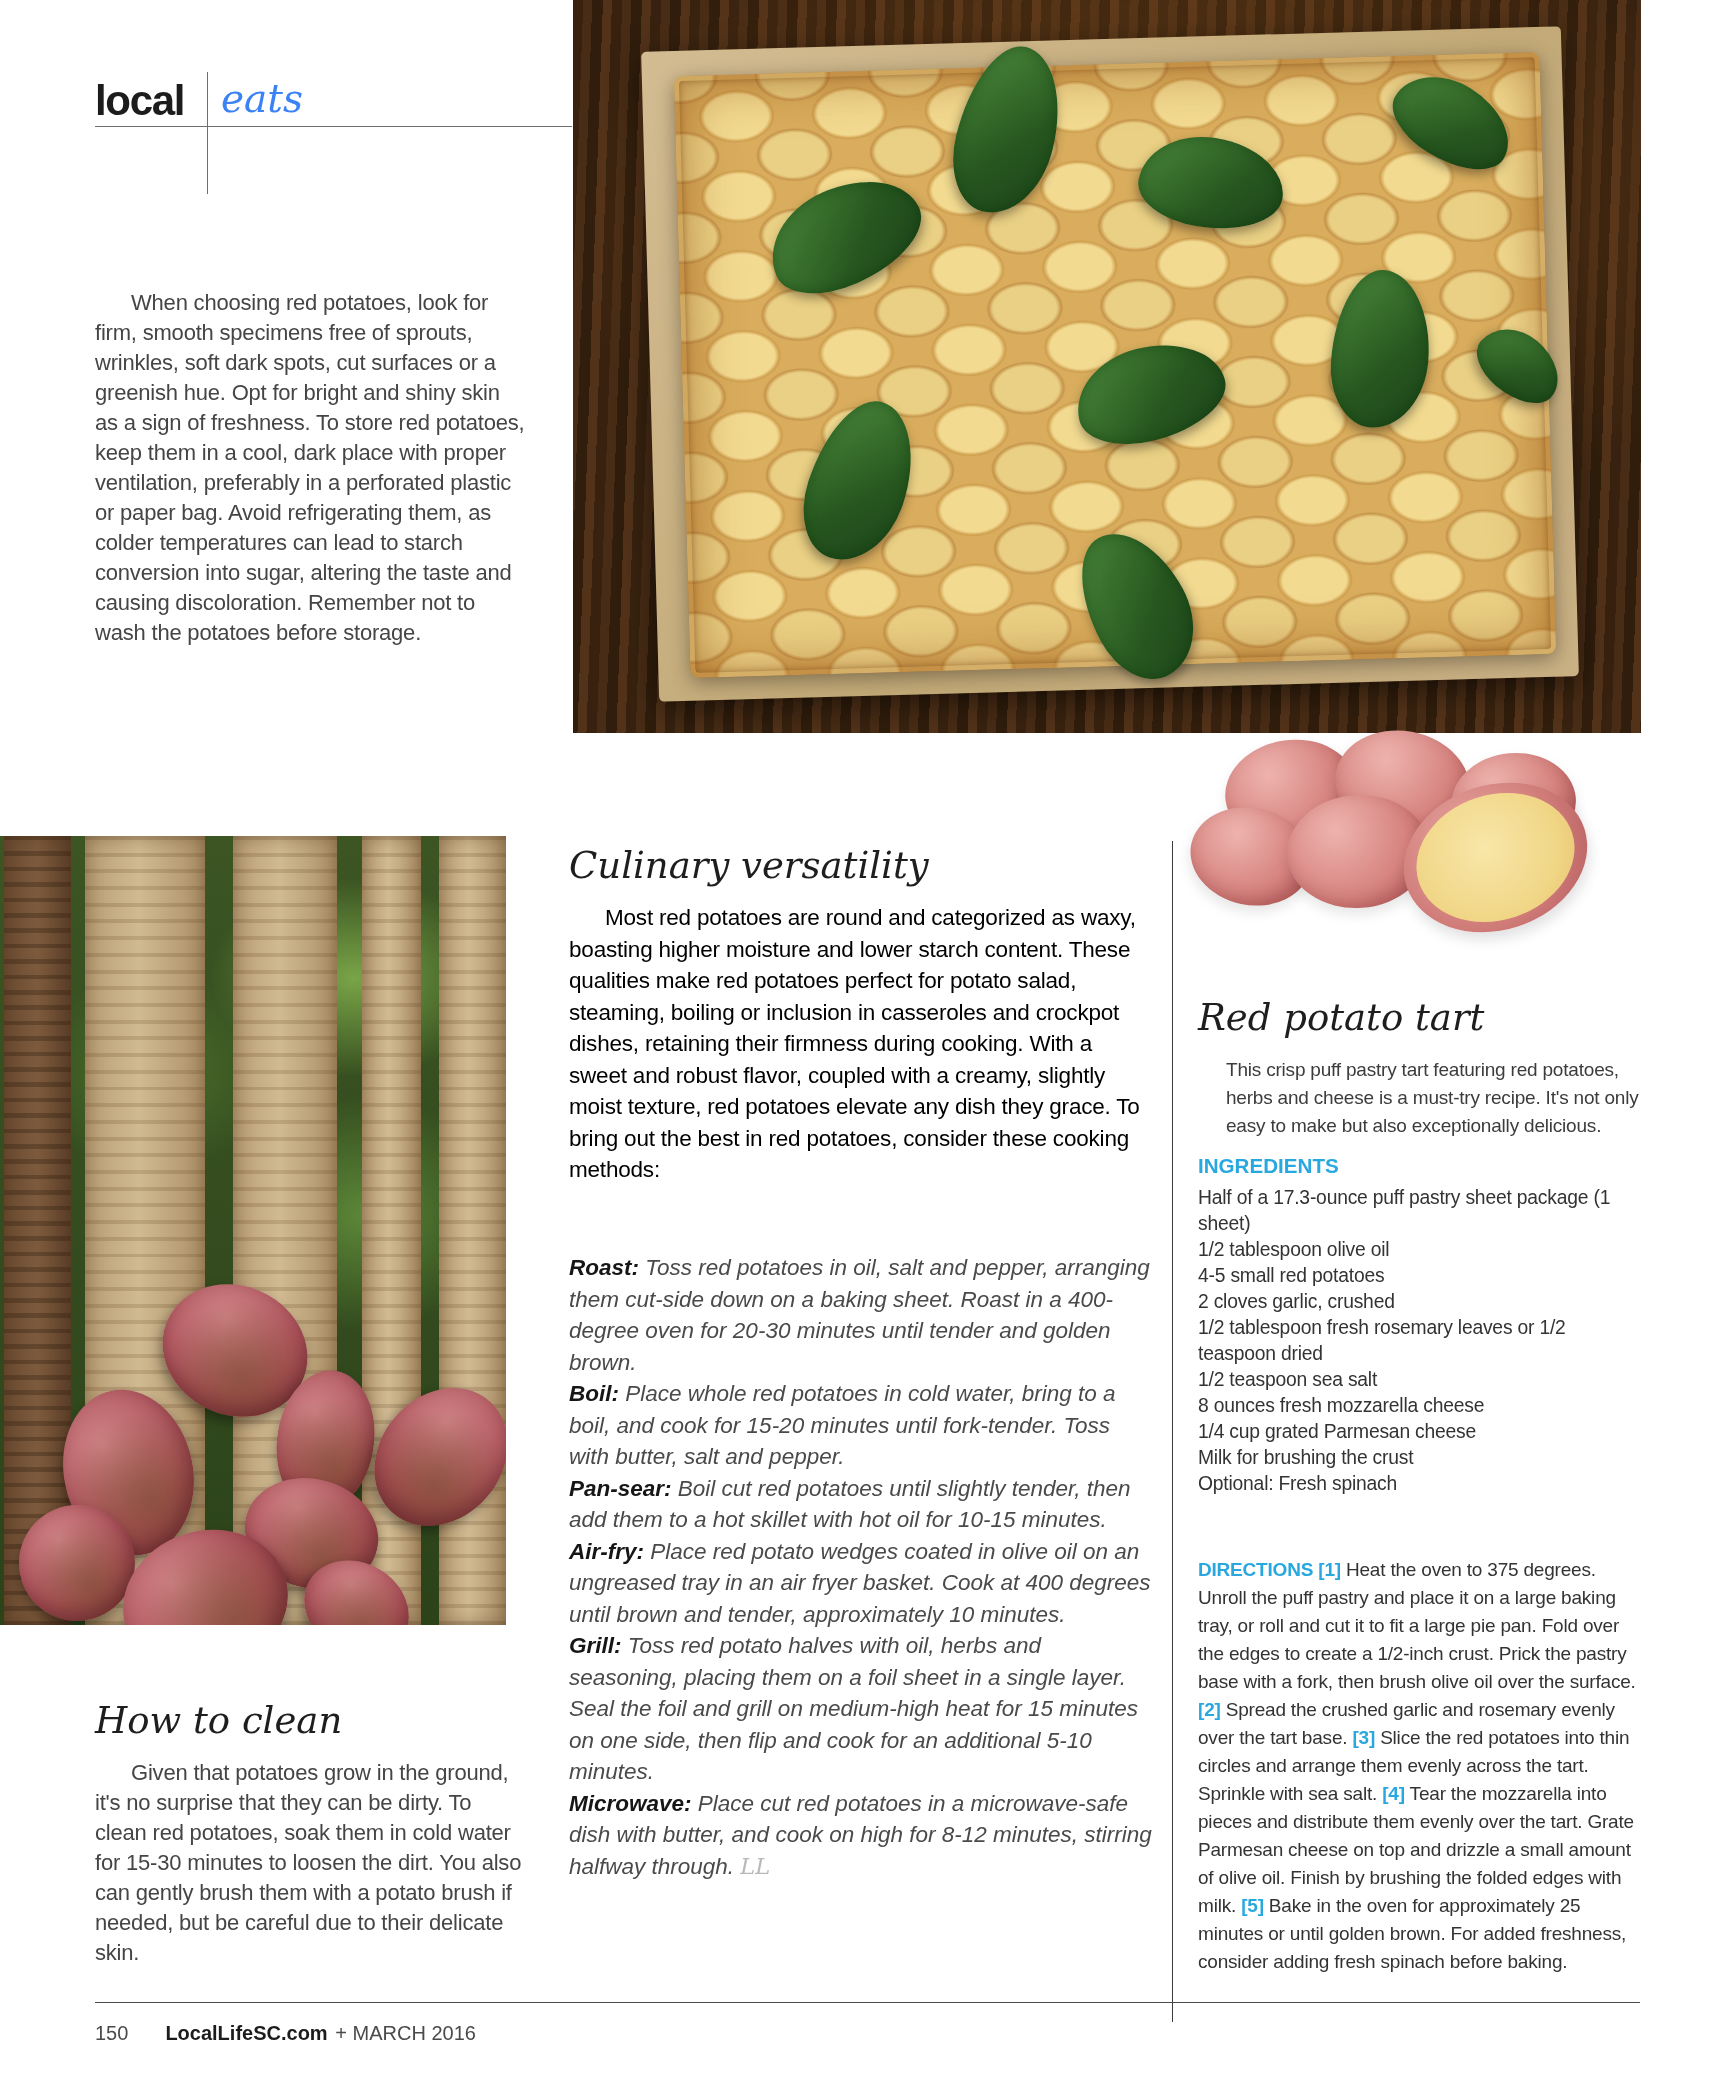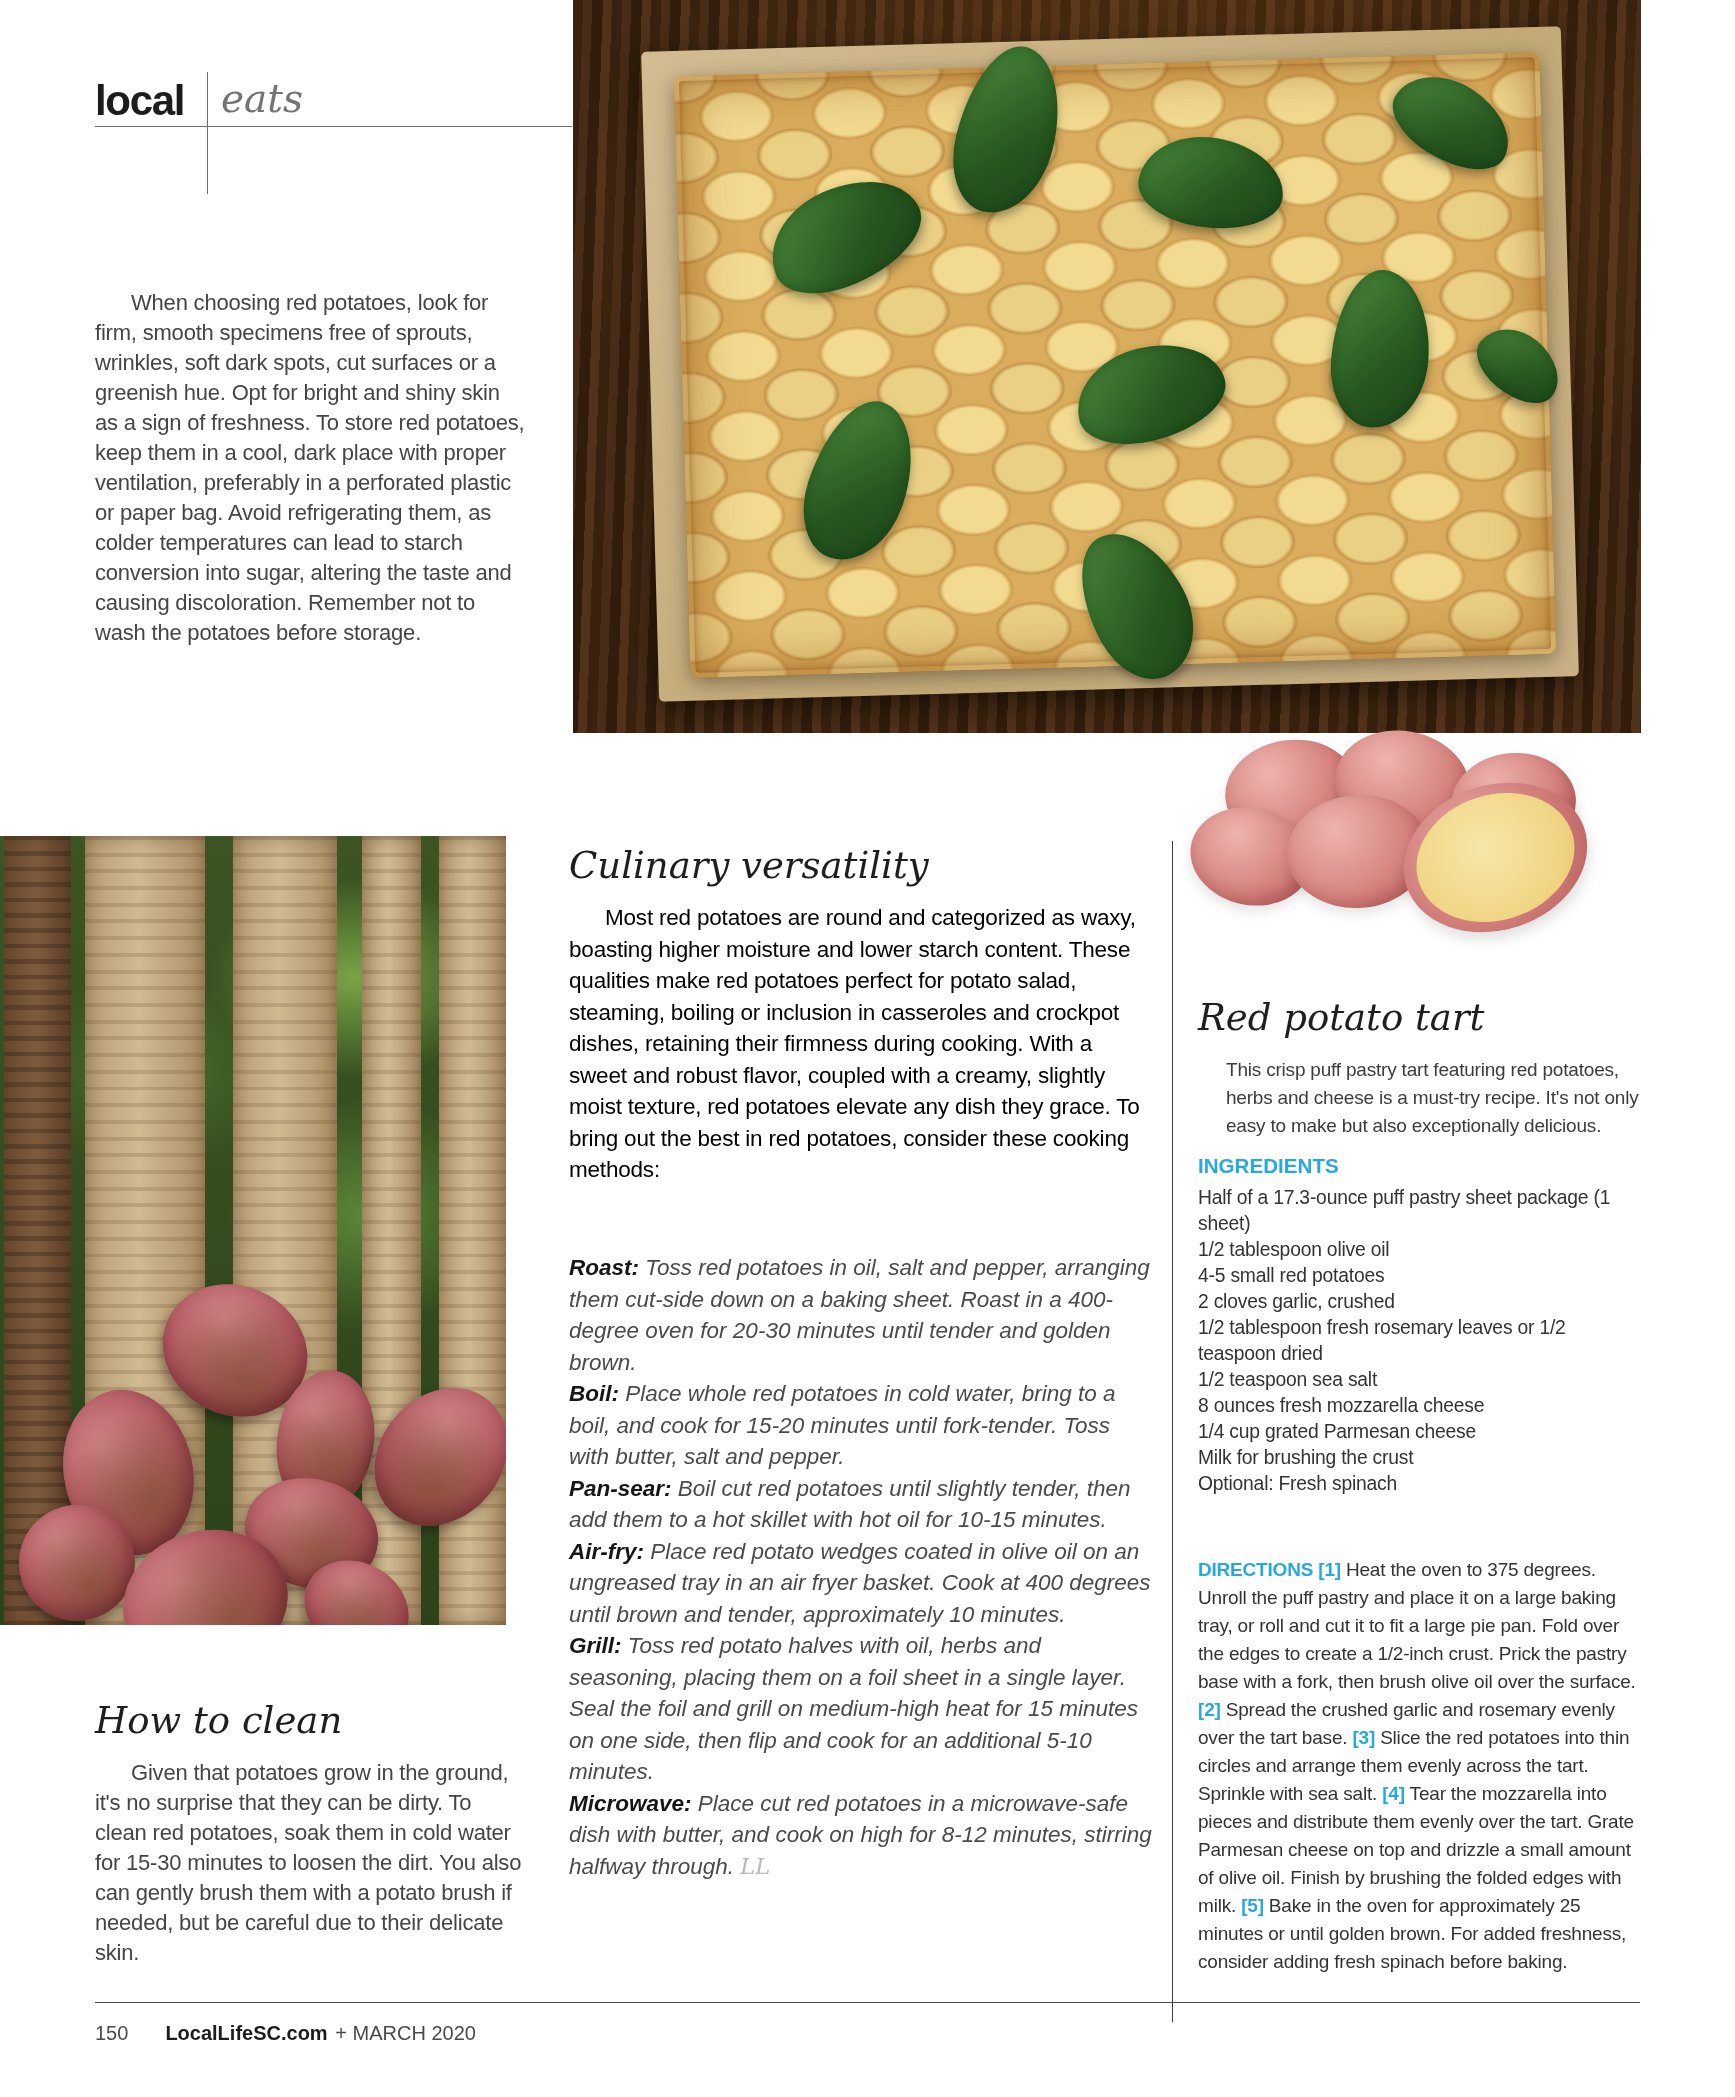--- a/index.html
+++ b/index.html
@@ -4,21 +4,21 @@
 <style>
   html,body{margin:0;padding:0;background:#ffffff;}
   #page{position:relative;width:1736px;height:2097px;background:#ffffff;overflow:hidden;
         font-family:"Liberation Sans",sans-serif;color:#3f3f3f;}
 
   
   .logo-local{position:absolute;left:95px;top:77px;font-family:"Liberation Sans",sans-serif;
               font-weight:bold;font-size:42px;letter-spacing:-1.3px;color:#1c1c1c;}
   .logo-divider{position:absolute;left:207px;top:72px;width:1.3px;height:122px;background:#6e6e6e;}
   .logo-eats{position:absolute;left:221px;top:76px;font-family:"DejaVu Serif",serif;
-             font-style:italic;font-size:39px;color:#737373;}
+             font-style:italic;font-size:39px;color:#3b82f6;}
   .logo-rule{position:absolute;left:95px;top:126px;width:477px;height:1.3px;background:#6e6e6e;}
 
   
   .sec-head{position:absolute;font-family:"DejaVu Serif",serif;font-style:italic;font-weight:400;
             font-size:37px;color:#1e1e1e;letter-spacing:0px;white-space:nowrap;}
 
   
   .body-col{position:absolute;font-size:22px;line-height:30px;color:#454545;letter-spacing:-0.2px;}
   .indent{text-indent:36px;}
   .mid-col{position:absolute;font-size:22.5px;line-height:31.5px;color:#000000;letter-spacing:-0.2px;}
@@ -188,17 +188,17 @@
     <div>Optional: Fresh spinach</div>
   </div>
 
   <div class="directions" style="left:1198px;top:1556px;width:444px;">
     <span class="blue-label">DIRECTIONS</span>
     <span class="dir-num">[1]</span><span> Heat the oven to 375 degrees. Unroll the puff pastry and place it on a large baking tray, or roll and cut it to fit a large pie pan. Fold over the edges to create a 1/2-inch crust. Prick the pastry base with a fork, then brush olive oil over the surface. </span><span class="dir-num">[2]</span><span> Spread the crushed garlic and rosemary evenly over the tart base. </span><span class="dir-num">[3]</span><span> Slice the red potatoes into thin circles and arrange them evenly across the tart. Sprinkle with sea salt. </span><span class="dir-num">[4]</span><span> Tear the mozzarella into pieces and distribute them evenly over the tart. Grate Parmesan cheese on top and drizzle a small amount of olive oil. Finish by brushing the folded edges with milk. </span><span class="dir-num">[5]</span><span> Bake in the oven for approximately 25 minutes or until golden brown. For added freshness, consider adding fresh spinach before baking.</span>
   </div>
 
   <div class="bottom-rule"></div>
   <div class="footer">
-    <span class="pagenum">150</span><span class="site">LocalLifeSC.com</span><span class="issue">+ MARCH 2020</span>
+    <span class="pagenum">150</span><span class="site">LocalLifeSC.com</span><span class="issue">+ MARCH 2016</span>
   </div>
 
 </div>
 
 
 </body></html>

